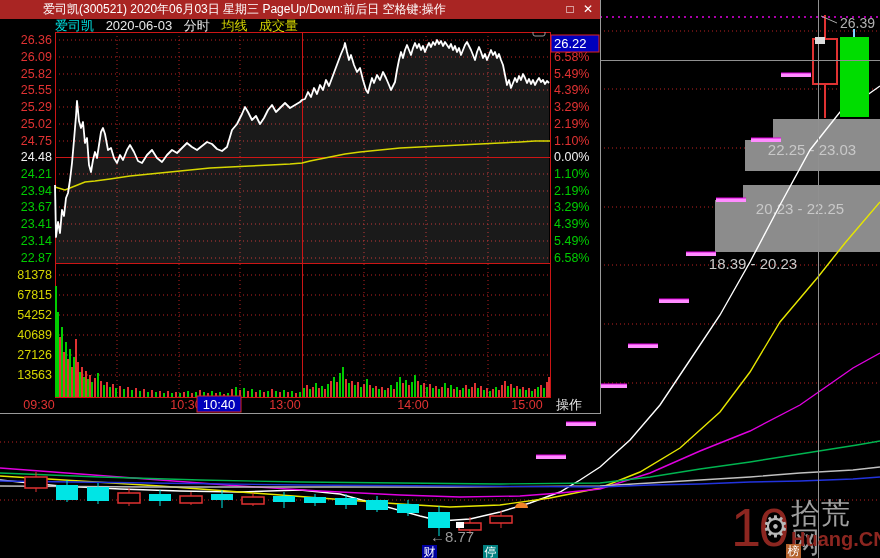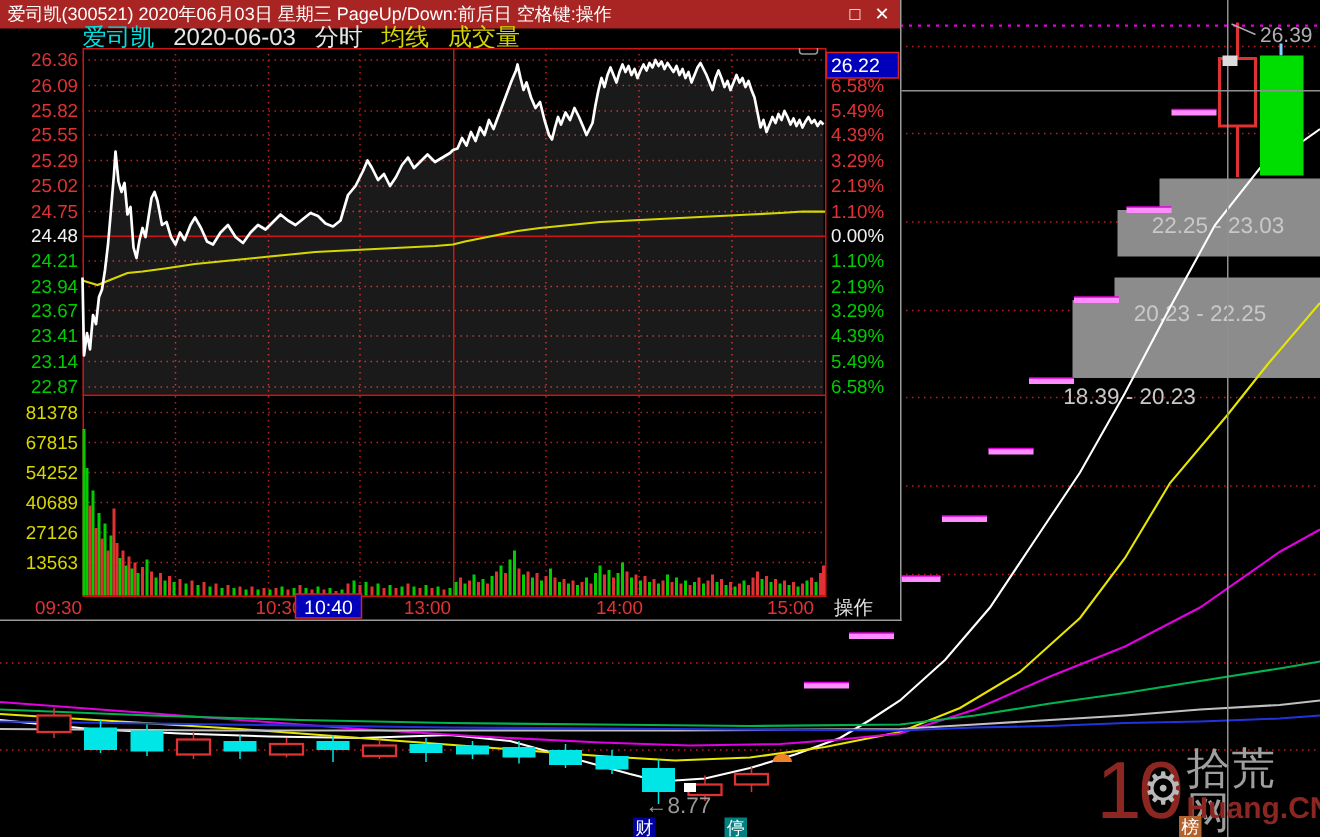--- a/index.html
+++ b/index.html
@@ -3,23 +3,23 @@
 <meta charset="utf-8">
 <style>
   html,body{margin:0;padding:0;background:#000;}
   #screen{position:relative;width:880px;height:558px;background:#000;overflow:hidden;
           font-family:"Liberation Sans","DejaVu Sans",sans-serif;}
   svg text{font-family:"Liberation Sans","DejaVu Sans",sans-serif;}
   #minute-window{position:absolute;left:0;top:0;width:600px;height:413px;background:#000;
                  border-right:1px solid #9a9a9a;border-bottom:1px solid #9a9a9a;box-sizing:content-box;z-index:10;}
   #titlebar{position:absolute;left:0;top:0;width:600px;height:19px;background:#a92523;color:#fff;
             font-size:12px;line-height:19px;white-space:nowrap;}
-  #titlebar .t{padding-left:5px;}
+  #titlebar .t{padding-left:5px;margin-left:38px;}
   .winbtn{position:absolute;top:0;width:16px;height:19px;text-align:center;color:#fff;font-size:12px;line-height:18px;cursor:default;}
-  #subheader{position:absolute;left:0;top:19px;width:600px;height:13px;font-size:16px;line-height:13px;white-space:nowrap;}
+  #subheader{position:absolute;left:0;top:19px;width:600px;height:13px;font-size:13px;line-height:13px;white-space:nowrap;}
   #subheader span{margin-right:8px;}
   .cyan{color:#00dede}.white{color:#e8e8e8}.yellow{color:#d6d600}
   .wm{position:absolute;z-index:5;line-height:1;pointer-events:none;}
   #wm-10{left:731px;top:500px;font-size:54px;font-weight:normal;color:#8c2620;letter-spacing:-2px;}
   #wm-gear{left:762px;top:512px;font-size:30px;color:#b9b9b9;}
   #wm-site{left:791px;top:499px;font-size:29px;font-weight:normal;color:#9f9f9f;letter-spacing:1px;}
   #wm-domain{left:791px;top:529px;font-size:20px;font-weight:bold;color:#8c2620;}
   .badge{position:absolute;z-index:6;width:15px;height:14px;color:#fff;font-size:12px;line-height:14px;text-align:center;}
 </style>
 </head>

